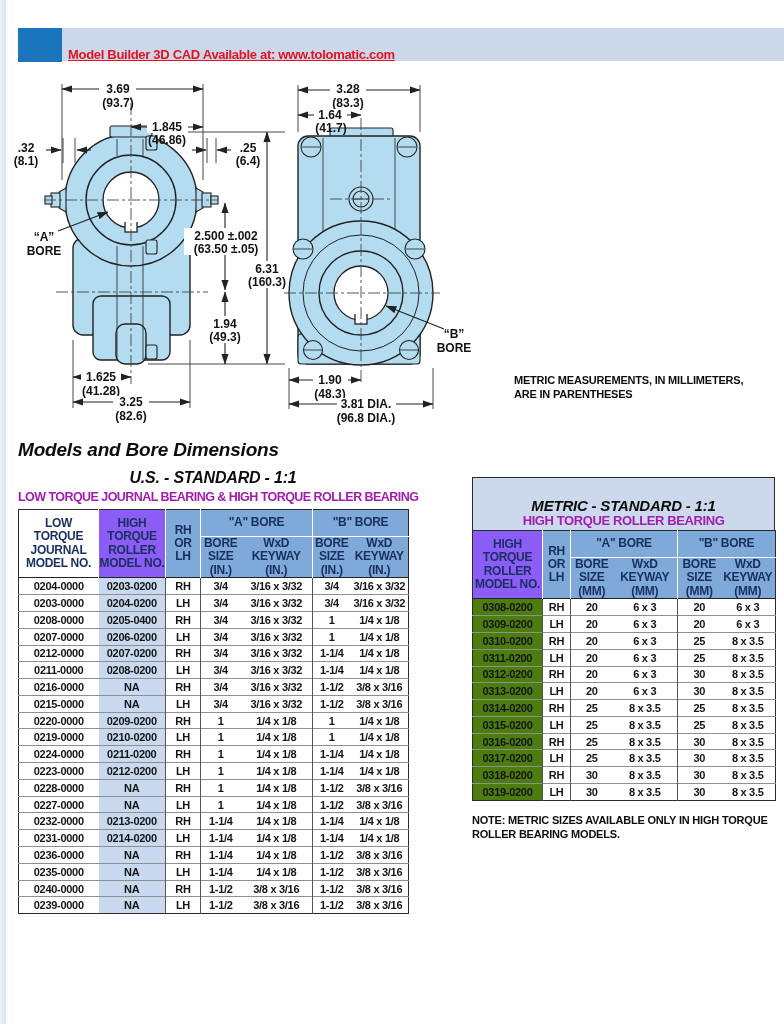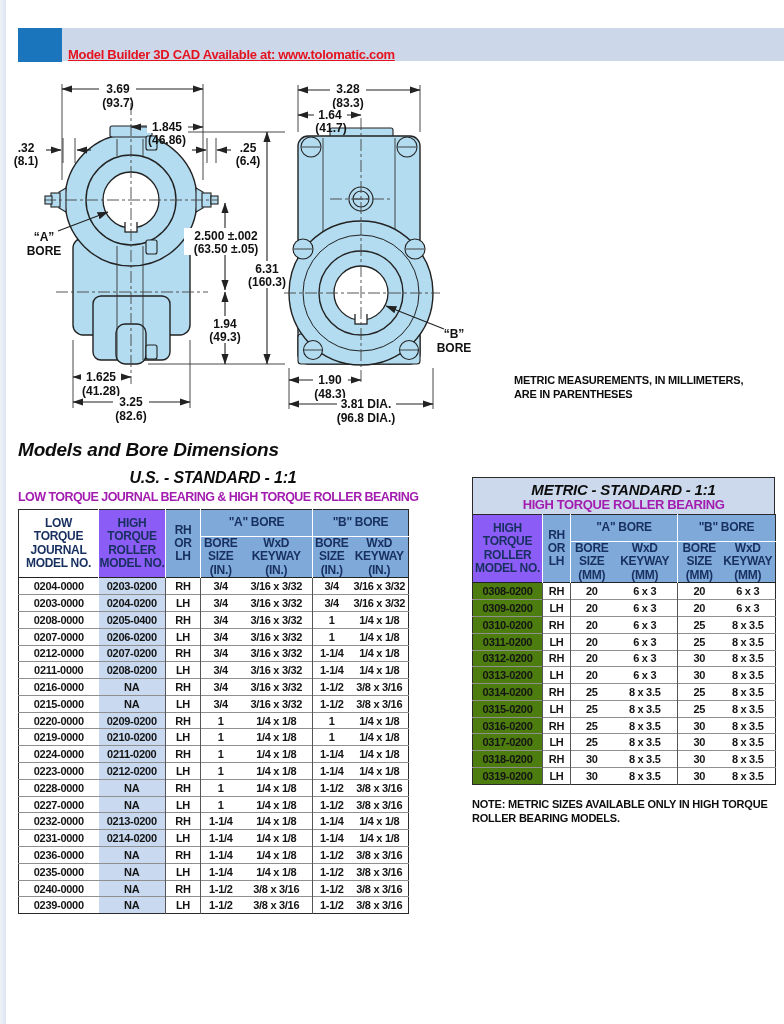--- a/index.html
+++ b/index.html
@@ -25,21 +25,21 @@
     font-style:italic;color:#0d0d0d;letter-spacing:-0.2px;}
   
   .tbl-wrap{position:absolute;}
   .us-wrap{left:18px;top:468px;width:390px;}
   .metric-wrap{left:472px;top:477px;width:303px;}
   .tbl-title{font-size:16px;font-weight:bold;font-style:italic;text-align:center;color:#0d0d0d;
     line-height:19px;letter-spacing:-0.2px;}
   .tbl-sub{font-size:12.5px;font-weight:bold;text-align:center;color:#a21caf;line-height:14px;
     letter-spacing:-0.55px;white-space:nowrap;margin-top:3px;}
   .metric-titleblock{background:#ccd9ec;border:1.5px solid #2a2a2a;border-bottom:none;
-    padding:3px 0 2px 0;}
+    padding:19px 0 2px 0;}
   .metric-titleblock .tbl-title{font-size:15px;line-height:17px;}
   .metric-titleblock .tbl-sub{font-size:13px;margin-top:0;letter-spacing:-0.4px;}
   table.dim-table{border-collapse:collapse;table-layout:fixed;width:100%;background:#fff;
     border:1.5px solid #2a2a2a;margin-top:5px;}
   .metric-wrap table.dim-table{margin-top:0;}
   .dim-table th,.dim-table td{padding:0;text-align:center;vertical-align:middle;overflow:hidden;}
   .dim-table thead th{background:#7fa9d9;color:#17305f;font-size:12px;font-weight:bold;
     line-height:1.12;white-space:pre-line;letter-spacing:-0.3px;}
   .dim-table thead th.white-col{background:#ffffff;}
   .dim-table thead th.lite-col{background:#8b5cf6;}

